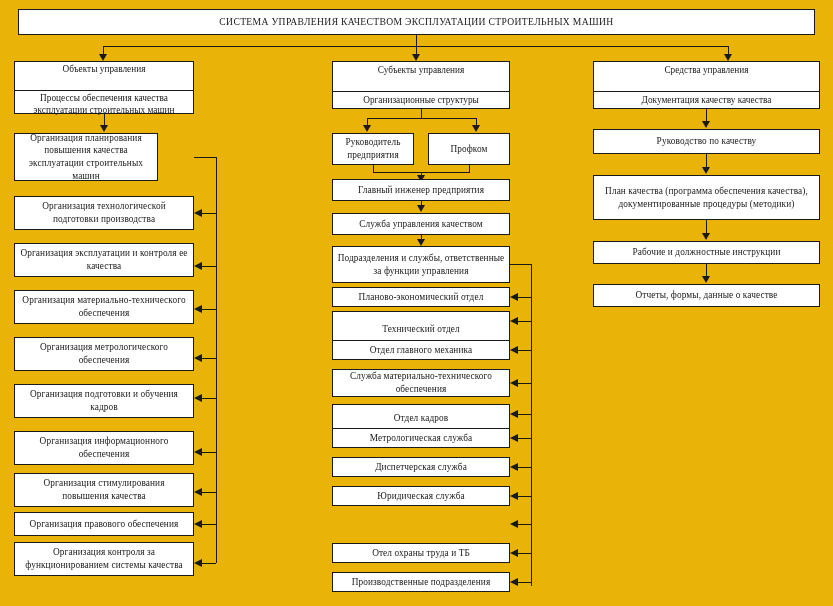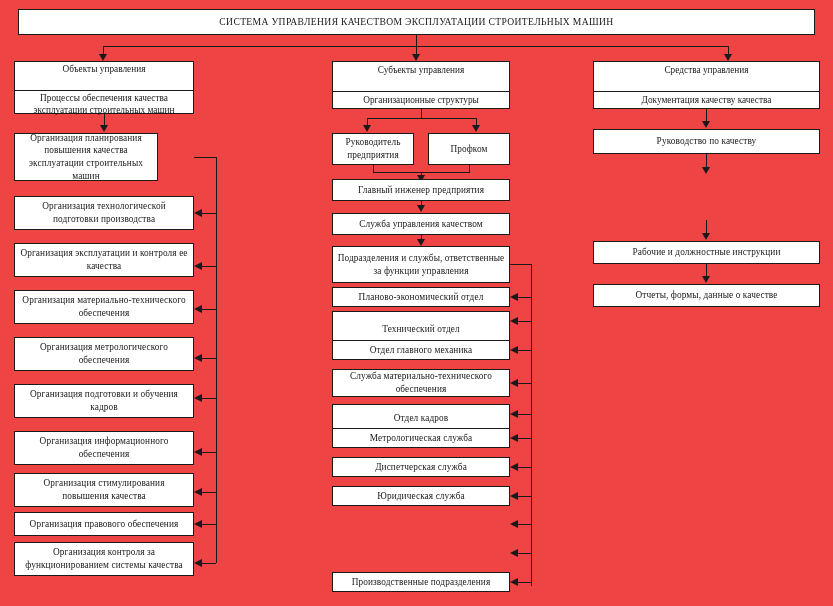--- a/index.html
+++ b/index.html
@@ -8,21 +8,21 @@
     background: #ffffff;
   }
   body {
     font-family: "Liberation Serif", "DejaVu Serif", serif;
     color: #1a1a1a;
   }
   #canvas {
     position: relative;
     width: 833px;
     height: 606px;
-    background: #ef4444;
+    background: #eab308;
     overflow: hidden;
   }
   
   .box {
     position: absolute;
     box-sizing: border-box;
     border: 1px solid #1a1a1a;
     background: #ffffff;
     display: flex;
     align-items: center;
@@ -260,20 +260,23 @@
 
   <div class="box" style="left:332px; top:486px; width:178px; height:20px;">
     <span class="txt">Юридическая служба</span>
   </div>
   <div class="hline" style="left:518px; top:496px; width:13px;"></div>
   <div class="arrow-left" style="left:510px; top:492px;"></div>
 
   <div class="hline" style="left:518px; top:524px; width:13px;"></div>
   <div class="arrow-left" style="left:510px; top:520px;"></div>
 
+  <div class="box" style="left:332px; top:543px; width:178px; height:20px;">
+    <span class="txt">Отел охраны труда и ТБ</span>
+  </div>
   <div class="hline" style="left:518px; top:553px; width:13px;"></div>
   <div class="arrow-left" style="left:510px; top:549px;"></div>
 
   <div class="box" style="left:332px; top:572px; width:178px; height:20px;">
     <span class="txt">Производственные подразделения</span>
   </div>
   <div class="hline" style="left:518px; top:582px; width:13px;"></div>
   <div class="arrow-left" style="left:510px; top:578px;"></div>
 
   <div class="group" style="left:593px; top:61px; width:227px; height:48px;justify-content:center;">
@@ -282,20 +285,23 @@
   </div>
   <div class="vline" style="left:706px; top:109px; height:13px;"></div>
   <div class="arrow-down" style="left:702px; top:121px;"></div>
 
   <div class="box" style="left:593px; top:129px; width:227px; height:25px;">
     <span class="txt">Руководство по качеству</span>
   </div>
   <div class="vline" style="left:706px; top:154px; height:14px;"></div>
   <div class="arrow-down" style="left:702px; top:167px;"></div>
 
+  <div class="box" style="left:593px; top:175px; width:227px; height:45px;">
+    <span class="txt">План качества (программа обеспечения качества), документированные процедуры (методики)</span>
+  </div>
   <div class="vline" style="left:706px; top:220px; height:14px;"></div>
   <div class="arrow-down" style="left:702px; top:233px;"></div>
 
   <div class="box" style="left:593px; top:241px; width:227px; height:23px;">
     <span class="txt">Рабочие и должностные инструкции</span>
   </div>
   <div class="vline" style="left:706px; top:264px; height:13px;"></div>
   <div class="arrow-down" style="left:702px; top:276px;"></div>
 
   <div class="box" style="left:593px; top:284px; width:227px; height:23px;">

